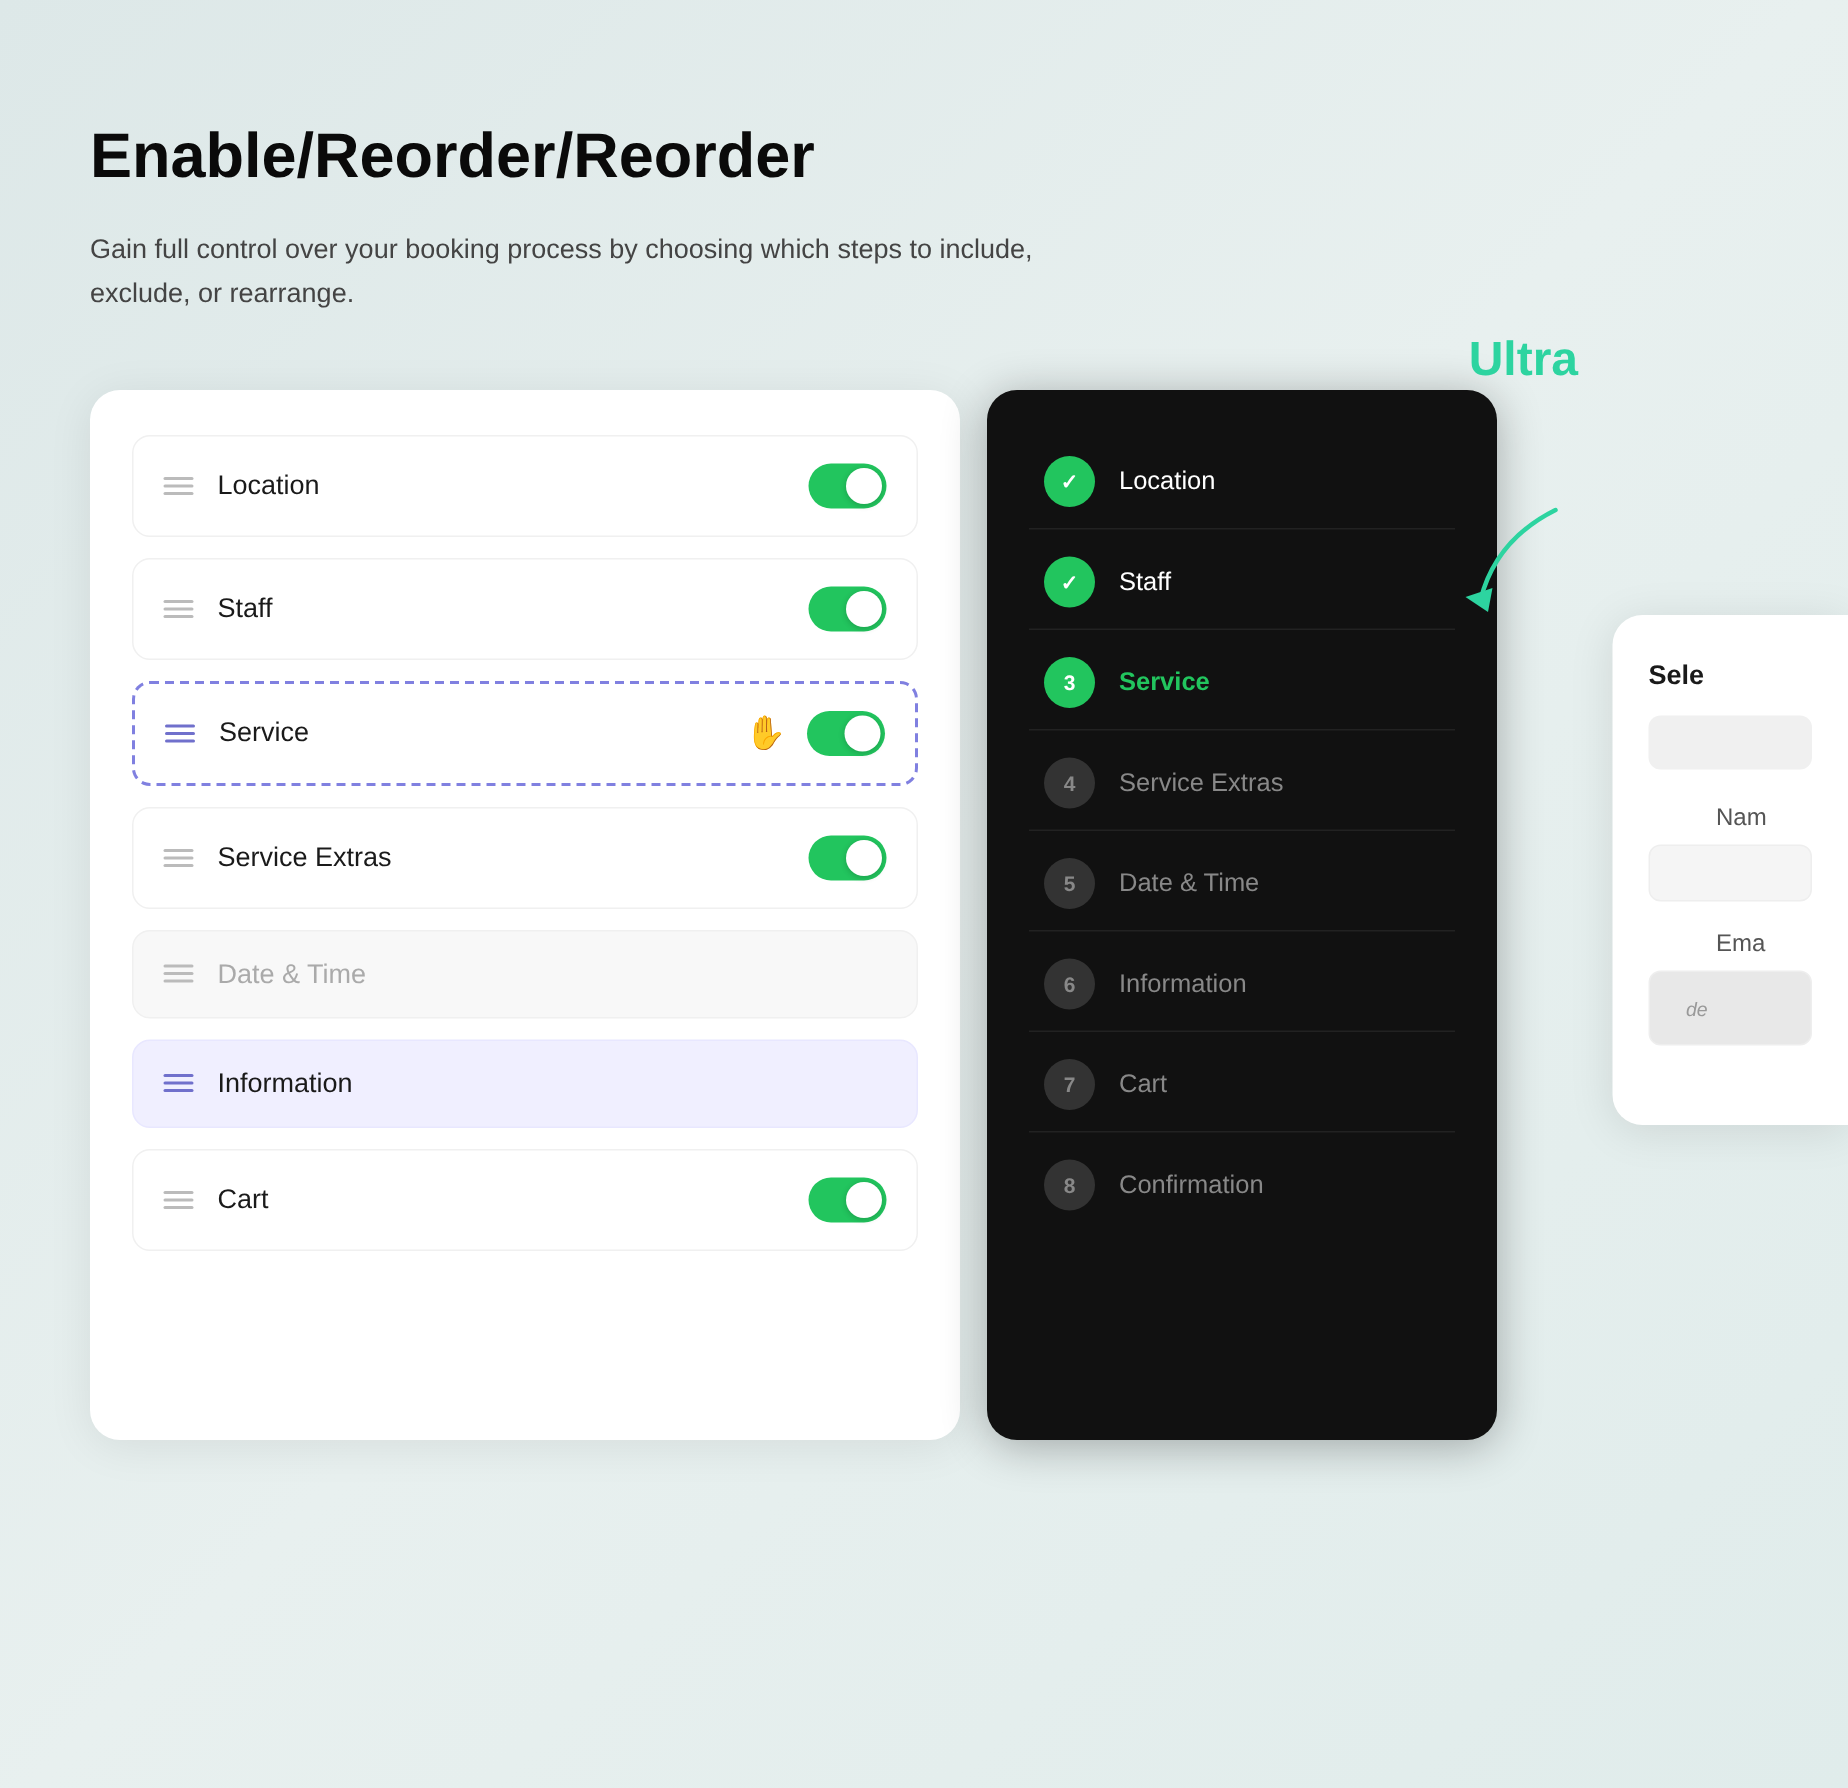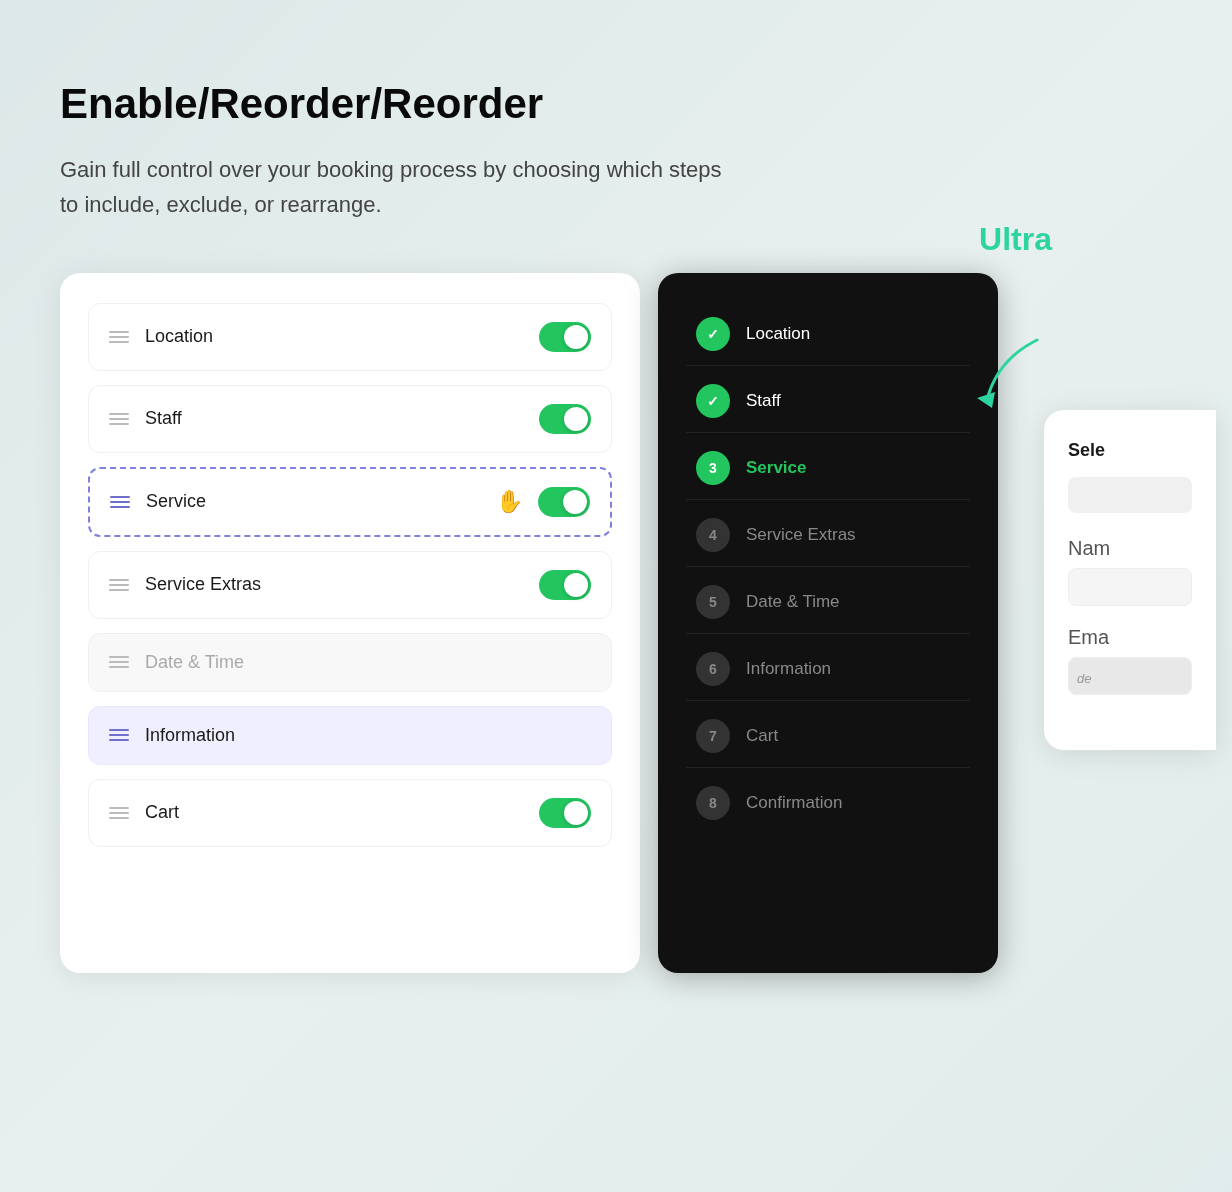--- a/index.html
+++ b/index.html
@@ -27,21 +27,21 @@
 
     .main-title {
       font-size: 42px;
       font-weight: 800;
       color: #0a0a0a;
       line-height: 1.15;
       margin-bottom: 24px;
     }
 
     .subtitle {
-      font-size: 22px;
+      font-size: 18px;
       color: #444;
       line-height: 1.6;
       max-width: 680px;
       margin-top: 24px;
     }
 
     .ultra-label {
       position: absolute;
       top: 220px;
       right: 180px;
@@ -235,54 +235,55 @@
     }
 
     .phone-step-label.current {
       color: #22c55e;
       font-weight: 600;
     }
 
     
     .third-card {
       position: absolute;
-      right: 16px;
+      right: 0;
       top: 410px;
       background: #fff;
       border-radius: 20px 0 0 20px;
       padding: 30px 24px;
-      width: 172px;
+      width: 157px;
       min-height: 340px;
       box-shadow: 0 4px 30px rgba(0,0,0,0.1);
       overflow: hidden;
     }
 
     .form-label-text {
-      font-size: 20px;
+      font-size: 16px;
       color: #555;
       margin-bottom: 8px;
       display: block;
+      margin-left: 45px;
     }
 
     .form-input-mock {
       width: 100%;
       height: 38px;
       background: #f5f5f5;
       border-radius: 8px;
       margin-bottom: 20px;
       border: 1px solid #eee;
     }
 
     .form-input-mock.filled {
       background: #e8e8e8;
-      padding: 8px;
+      padding: 24px;
       font-size: 13px;
       color: #999;
       display: flex;
-      align-items: flex-end;
+      align-items: center;
       font-style: italic;
     }
 
     .select-label {
       font-size: 18px;
       font-weight: 600;
       color: #1a1a1a;
       margin-bottom: 16px;
     }
   </style>

